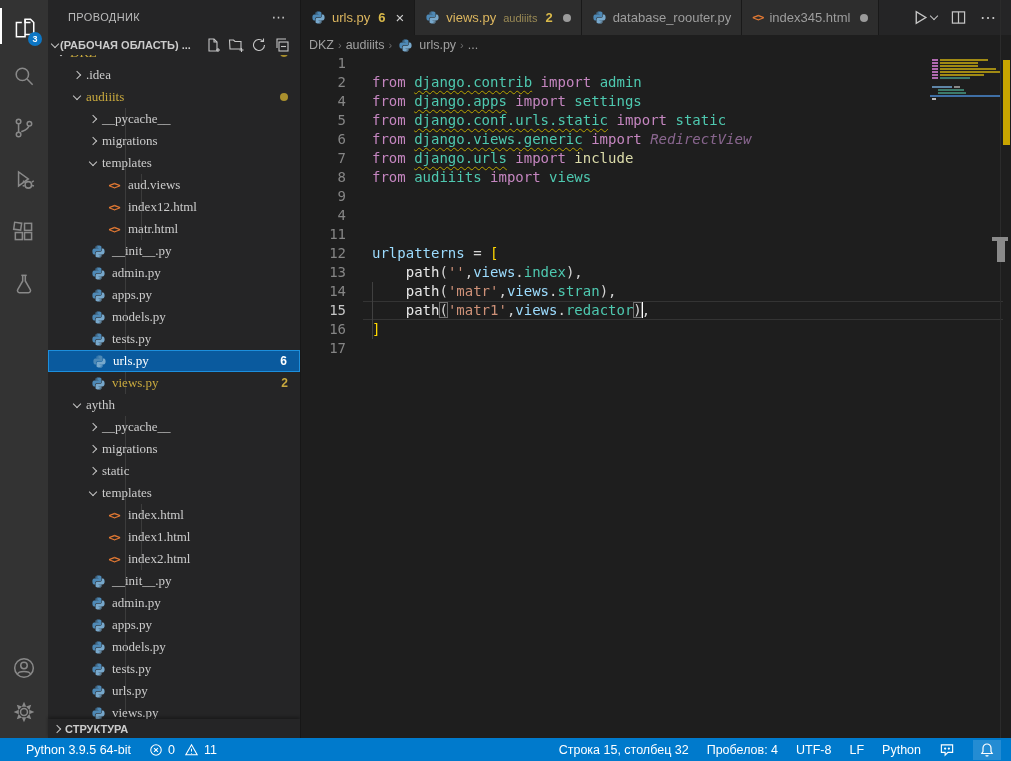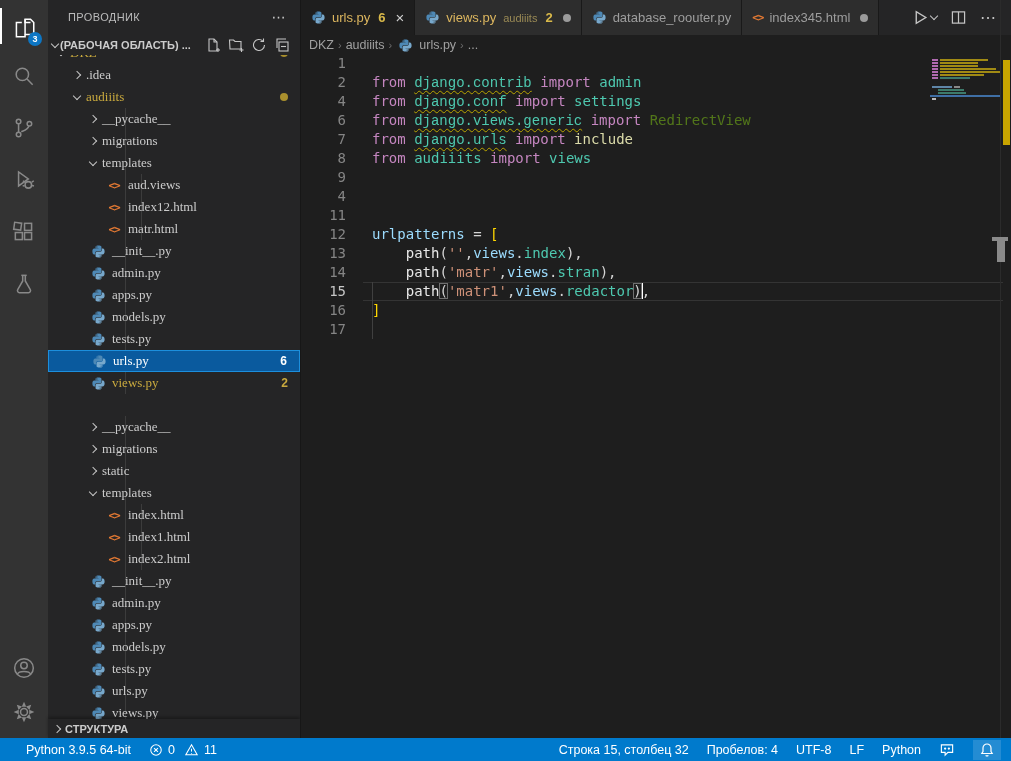--- a/index.html
+++ b/index.html
@@ -64,25 +64,25 @@
   .breadcrumb .ficon{display:flex;margin:0 2px;}
 
   
   .code{position:absolute;top:54px;left:0;right:0;bottom:0;font-family:"DejaVu Sans Mono",monospace;
         font-size:14px;line-height:19px;cursor:text;}
   .cline{position:relative;height:19px;white-space:pre;}
   .ln{display:inline-block;width:45px;text-align:right;color:#858585;user-select:none;}
   .ln.cur{color:#c6c6c6;}
   .ctext{margin-left:26px;}
   .curline-bg{position:absolute;left:62px;width:640px;top:0;height:19px;border-top:1px solid #343434;border-bottom:1px solid #343434;}
-  .tk-kw{color:#c586c0;} .tk-mod{color:#4ec9b0;} .tk-dim{color:#84cc16;opacity:.5;}
+  .tk-kw{color:#c586c0;} .tk-mod{color:#4ec9b0;} .tk-dim{color:#f0abfc;opacity:.5;font-style:italic;}
   .tk-fn{color:#dcdcaa;} .tk-str{color:#ce9178;} .tk-var{color:#9cdcfe;} .tk-pun{color:#d4d4d4;}
   .tk-wb{color:#ffffff;font-weight:bold;} .tk-wt{color:#e8e8e8;} .tk-brk{color:#ffd700;}
   .tk-brm{color:#d4d4d4;outline:1px solid #707070;outline-offset:-1px;}
-  .tk-sq{text-decoration:underline;text-decoration-style:wavy;text-decoration-color:#b8a400;text-decoration-thickness:1px;text-underline-offset:3px;font-family:Liberation Mono, monospace;}
+  .tk-sq{text-decoration:underline;text-decoration-style:wavy;text-decoration-color:#b8a400;text-decoration-thickness:1px;text-underline-offset:3px;}
   .cursor{display:inline-block;width:2px;height:16px;background:#ffffff;vertical-align:-3px;margin:0 -1px;}
   .ind-guide{position:absolute;width:1px;background:#404040;}
 
   
   .minimap{position:absolute;top:0;bottom:0;right:11px;width:70px;}
   .mm{position:absolute;height:2px;}
   .ruler{position:absolute;top:0;bottom:0;right:0;width:11px;border-left:1px solid #2b2b2b;}
   .ruler .warnbar{position:absolute;left:2px;top:60px;width:7px;height:85px;background:#c8a400;}
   .tshape-h{position:absolute;right:3px;top:237px;width:16px;height:4px;background:#8a8a8a;}
   .tshape-v{position:absolute;right:6px;top:241px;width:8px;height:21px;background:#8a8a8a;}
@@ -325,20 +325,25 @@
           <span class="ficon">
             <svg viewBox="0 0 32 32" width="15" height="15">
               <path fill="#4d88b5" d="M15.9 3c-6.6 0-6.2 2.9-6.2 2.9v3h6.4v.9H7.2S3 9.3 3 15.9s3.7 6.4 3.7 6.4h2.2v-3.1s-.1-3.7 3.6-3.7h6.3s3.5.1 3.5-3.4V6.4S22.9 3 15.9 3zm-3.4 2a1.2 1.2 0 1 1 0 2.4 1.2 1.2 0 0 1 0-2.4z"></path>
               <path fill="#77a8cc" d="M16.1 29c6.6 0 6.2-2.9 6.2-2.9v-3h-6.4v-.9h8.9s4.2.5 4.2-6.1-3.7-6.4-3.7-6.4h-2.2v3.1s.1 3.7-3.6 3.7h-6.3s-3.5-.1-3.5 3.4v5.7S9.1 29 16.1 29zm3.4-2a1.2 1.2 0 1 1 0-2.4 1.2 1.2 0 0 1 0 2.4z"></path>
             </svg>
           </span>
           <span class="lbl gold">views.py</span>
           <span class="spacer"></span>
           <span class="tbadge" style="color: rgb(200, 169, 62);">2</span>
         </div>
+        <div class="trow" style="top: 339px; padding-left: 26px;">
+          <span class="chev down"></span>
+          <span class="lbl">aythh</span>
+          <span class="spacer"></span>
+        </div>
         <div class="trow" style="top: 361px; padding-left: 42px;">
           <span class="chev right"></span>
           <span class="lbl">__pycache__</span>
           <span class="spacer"></span>
         </div>
         <div class="trow" style="top: 383px; padding-left: 42px;">
           <span class="chev right"></span>
           <span class="lbl">migrations</span>
           <span class="spacer"></span>
         </div>
@@ -517,21 +522,22 @@
           </svg>
         </span>
       <span>urls.py</span>
       <span class="sep">›</span>
       <span>...</span>
     </div>
 
     <div class="code" id="code-lines">
         <div class="cline"><span class="ln">1</span><span class="ctext"></span></div>
         <div class="cline"><span class="ln">2</span><span class="ctext"><span class="tk-kw">from</span><span class="tk-pun"> </span><span class="tk-mod tk-sq">django.contrib</span><span class="tk-pun"> </span><span class="tk-kw">import</span><span class="tk-pun"> </span><span class="tk-mod">admin</span></span></div>
-        <div class="cline"><span class="ln">4</span><span class="ctext"><span class="tk-kw">from</span><span class="tk-pun"> </span><span class="tk-mod tk-sq">django.conf</span><span class="tk-pun"> </span><span class="tk-kw">import</span><span class="tk-pun"> </span><span class="tk-mod">settings</span></span></div>
+        <div class="cline"><span class="ln">4</span><span class="ctext"><span class="tk-kw">from</span><span class="tk-pun"> </span><span class="tk-mod tk-sq">django.apps</span><span class="tk-pun"> </span><span class="tk-kw">import</span><span class="tk-pun"> </span><span class="tk-mod">settings</span></span></div>
+        <div class="cline"><span class="ln">5</span><span class="ctext"><span class="tk-kw">from</span><span class="tk-pun"> </span><span class="tk-mod tk-sq">django.conf.urls.static</span><span class="tk-pun"> </span><span class="tk-kw">import</span><span class="tk-pun"> </span><span class="tk-mod">static</span></span></div>
         <div class="cline"><span class="ln">6</span><span class="ctext"><span class="tk-kw">from</span><span class="tk-pun"> </span><span class="tk-mod tk-sq">django.views.generic</span><span class="tk-pun"> </span><span class="tk-kw">import</span><span class="tk-pun"> </span><span class="tk-dim">RedirectView</span></span></div>
         <div class="cline"><span class="ln">7</span><span class="ctext"><span class="tk-kw">from</span><span class="tk-pun"> </span><span class="tk-mod tk-sq">django.urls</span><span class="tk-pun"> </span><span class="tk-kw">import</span><span class="tk-pun"> </span><span class="tk-fn">include</span></span></div>
         <div class="cline"><span class="ln">8</span><span class="ctext"><span class="tk-kw">from</span><span class="tk-pun"> </span><span class="tk-mod">audiiits</span><span class="tk-pun"> </span><span class="tk-kw">import</span><span class="tk-pun"> </span><span class="tk-mod">views</span></span></div>
         <div class="cline"><span class="ln">9</span><span class="ctext"></span></div>
         <div class="cline"><span class="ln">4</span><span class="ctext"></span></div>
         <div class="cline"><span class="ln">11</span><span class="ctext"></span></div>
         <div class="cline"><span class="ln">12</span><span class="ctext"><span class="tk-var">urlpatterns</span><span class="tk-pun"> = </span><span class="tk-brk">[</span></span></div>
         <div class="cline"><span class="ln">13</span><span class="ctext"><span class="tk-pun">    </span><span class="tk-wt">path</span><span class="tk-pun">(</span><span class="tk-str">''</span><span class="tk-pun">,</span><span class="tk-var">views</span><span class="tk-pun">.</span><span class="tk-mod">index</span><span class="tk-pun">),</span></span></div>
         <div class="cline"><span class="ln">14</span><span class="ctext"><span class="tk-pun">    </span><span class="tk-wt">path</span><span class="tk-pun">(</span><span class="tk-str">'matr'</span><span class="tk-pun">,</span><span class="tk-var">views</span><span class="tk-pun">.</span><span class="tk-mod">stran</span><span class="tk-pun">),</span></span></div>
         <div class="cline"><div class="curline-bg"></div><span class="ln cur">15</span><span class="ctext"><span class="tk-pun">    </span><span class="tk-wt">path</span><span class="tk-brm">(</span><span class="tk-str">'matr1'</span><span class="tk-pun">,</span><span class="tk-var">views</span><span class="tk-pun">.</span><span class="tk-mod">redactor</span><span class="tk-brm">)</span><span class="cursor"></span><span class="tk-pun">,</span></span></div>

